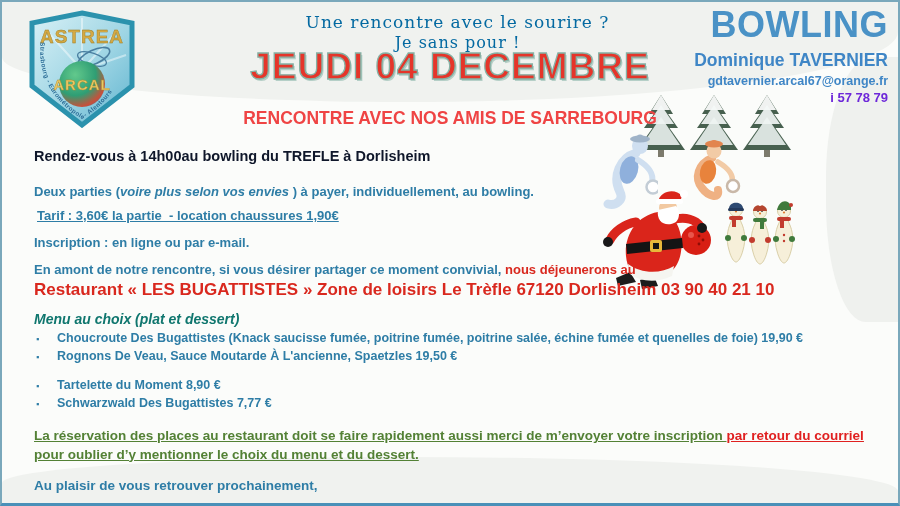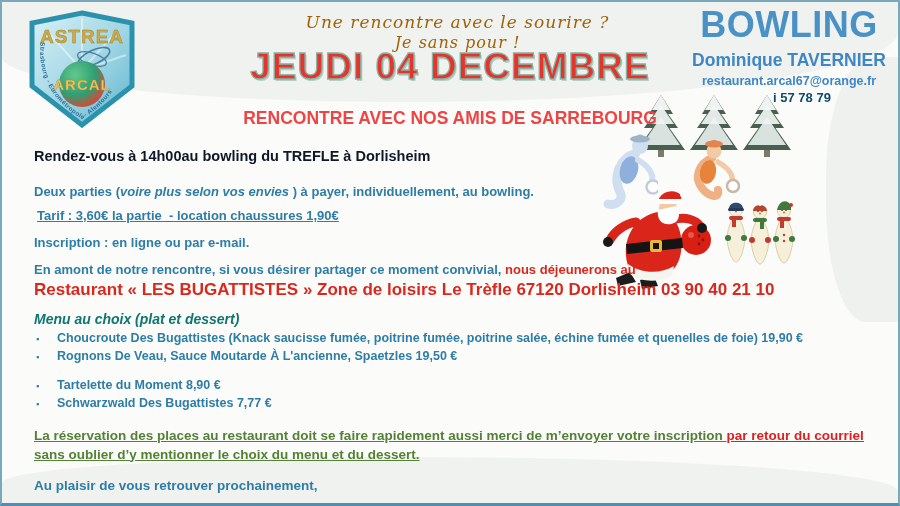--- a/index.html
+++ b/index.html
@@ -18,36 +18,36 @@
   .bg-bottom { position:absolute; bottom:0; left:0; right:0; height:46px; background:#f0f2ef;
                border-radius:45% 55% 0 0 / 26px 34px 0 0; }
   .deco { position:absolute; z-index:1; }
   .content { position:absolute; inset:0; z-index:2; }
 
   
   .logo { position:absolute; left:24px; top:8px; width:112px; height:118px; }
 
   
   .tagline { position:absolute; top:10px; left:0; right:0; text-align:center;
-             font-family:"DejaVu Serif", serif; font-style:italic; color:#a16207;margin-left:15px; }
+             font-family:"DejaVu Serif", serif; color:#0369a1;margin-left:15px; }
   .tagline .t1 { font-size:17px; letter-spacing:1px; }
   .tagline .t2 { font-size:16px; letter-spacing:1px; margin-top:1px; }
 
   .title { position:absolute; top:44px; left:0; right:0; text-align:center;
            font-size:37px; font-weight:800; letter-spacing:1px; color:#e5352a;
            -webkit-text-stroke:1.3px #85b2a5; text-shadow:1.5px 1.5px 0 rgba(133,178,165,.55); }
   .subtitle { position:absolute; top:106px; left:0; right:0; text-align:center;
               font-size:17.5px; font-weight:700; color:#ef4444; }
 
   
-  .contact { position:absolute; top:2px; right:2px; width:214px; text-align:center; z-index:3; }
+  .contact { position:absolute; top:2px; right:10px; width:214px; text-align:right; z-index:3; }
   .contact .bowling { font-size:36px; font-weight:800; color:#4a92c6; letter-spacing:.5px; }
   .contact .name { font-size:17.5px; font-weight:700; color:#3f86c6; margin-top:4px; }
   .contact .email { font-size:12.5px; font-weight:700; color:#3f86c6; margin-top:3px; }
-  .contact .phone { font-size:13px; font-weight:700; color:#0c4a6e; margin-top:2px; padding-left:26px; }
+  .contact .phone { font-size:13px; font-weight:700; color:#6d28d9; margin-top:2px; padding-left:26px; }
 
   
   .main { position:absolute; left:32px; top:146px; width:852px; z-index:4; color:#2e7da6; }
   .l-rdv { font-size:14.5px; font-weight:700; color:#0f172a; }
   .l-parties { margin-top:20px; font-size:13px; font-weight:700; }
   .l-parties .it { font-style:italic; }
   .l-tarif { margin-top:9px; font-size:13px; font-weight:700; text-decoration:underline; padding-left:3px; }
   .l-inscription { margin-top:12px; font-size:13px; font-weight:700; }
   .l-amont { margin-top:12px; font-size:13px; font-weight:700; }
   .l-amont .red { color:#d9281e; }
@@ -221,21 +221,21 @@
       <div class="t1">Une rencontre avec le sourire ?</div>
       <div class="t2">Je sans pour !</div>
     </div>
 
     <div class="title">JEUDI 04 DECEMBRE</div>
     <div class="subtitle">RENCONTRE AVEC NOS AMIS DE SARREBOURG</div>
 
     <div class="contact">
       <div class="bowling">BOWLING</div>
       <div class="name">Dominique TAVERNIER</div>
-      <div class="email">restaurant.arcal67@orange.fr</div>
+      <div class="email">gdtavernier.arcal67@orange.fr</div>
       <div class="phone">i 57 78 79</div>
     </div>
 
     <div class="main">
       <div class="l-rdv">Rendez-vous à 14h00au bowling du TREFLE à Dorlisheim</div>
 
       <div class="l-parties"><span>Deux parties (</span><span class="it">voire plus selon vos envies</span><span> ) à payer, individuellement, au bowling.</span></div>
 
       <div class="l-tarif">Tarif : 3,60€ la partie &nbsp;- location chaussures 1,90€</div>
       <div class="l-inscription">Inscription : en ligne ou par e-mail.</div>
@@ -245,21 +245,21 @@
       <div class="l-restaurant">Restaurant « LES BUGATTISTES » Zone de loisirs Le Trèfle 67120 Dorlisheim 03 90 40 21 10</div>
       <div class="l-menuhead">Menu au choix (plat et dessert)</div>
 
       <ul class="menu">
         <li>Choucroute Des Bugattistes (Knack saucisse fumée, poitrine fumée, poitrine salée, échine fumée et quenelles de foie) 19,90 €</li>
         <li>Rognons De Veau, Sauce Moutarde À L'ancienne, Spaetzles 19,50 €</li>
         <li>Tartelette du Moment 8,90 €</li>
         <li>Schwarzwald Des Bugattistes 7,77 €</li>
       </ul>
 
-      <div class="l-reserv"><span>La réservation des places au restaurant doit se faire rapidement aussi merci de m’envoyer votre inscription </span><span class="red">par retour du courriel</span><span> sans oublier d’y mentionner le choix du menu et du dessert.</span></div>
+      <div class="l-reserv"><span>La réservation des places au restaurant doit se faire rapidement aussi merci de m’envoyer votre inscription </span><span class="red">par retour du courriel</span><span> pour oublier d’y mentionner le choix du menu et du dessert.</span></div>
 
       <div class="l-closing">Au plaisir de vous retrouver prochainement,</div>
       <div class="l-cordial">Cordialement</div>
 
     </div>
 
   </div>
 </div>
 
 </body></html>

